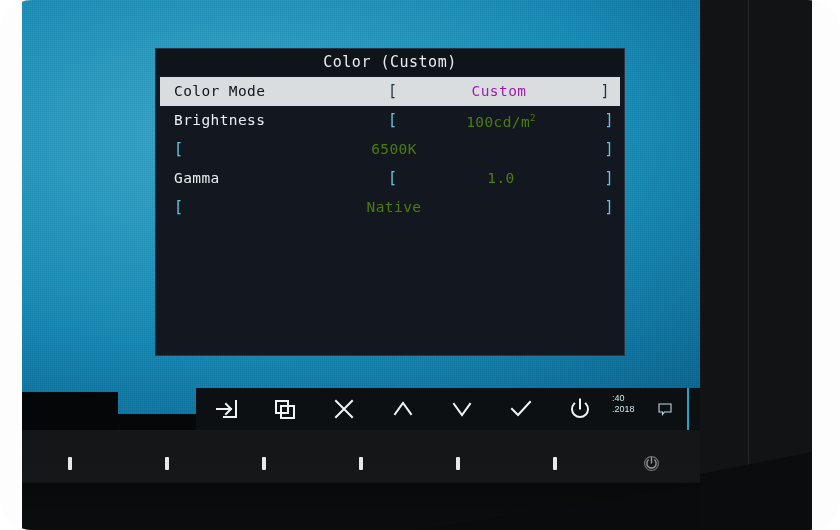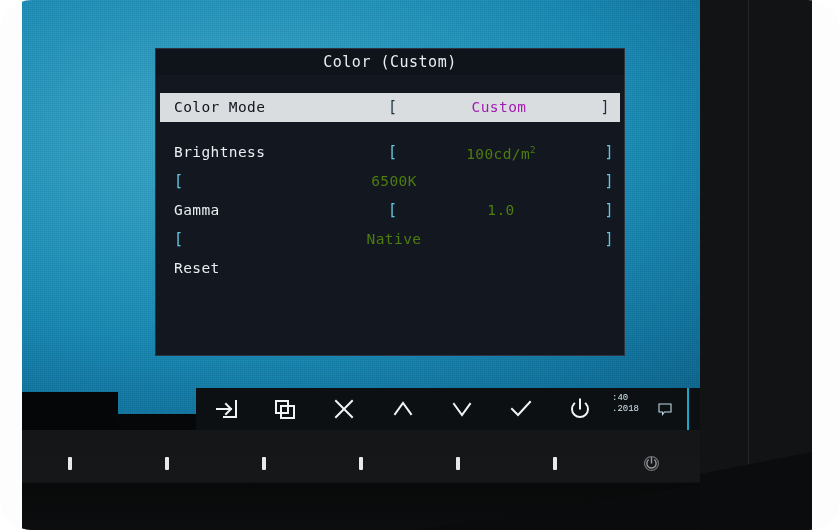--- a/index.html
+++ b/index.html
@@ -116,21 +116,21 @@
     display: flex;
     align-items: center;
     padding: 0 10px 0 18px;
     color: #e9eef2;
     font-size: 14.5px;
     letter-spacing: 0.4px;
   }
   .osd-row.selected {
     background: #d9dde0;
     color: #10151c;
-    margin: 16px 4px;
+    margin: 0 4px;
     padding-left: 14px;
   }
   .osd-label {
     flex: 0 0 auto;
     width: 214px;
     white-space: nowrap;
   }
   .osd-valuewrap {
     flex: 1 1 auto;
     display: flex;
@@ -181,21 +181,21 @@
     background: #0d1013;
     z-index: 6;
     overflow: hidden;
   }
   .taskbar-clock {
     position: absolute;
     left: 2px; top: 5px;
     color: #cfe6ef;
     font-size: 9px;
     line-height: 11px;
-    font-family: Liberation Mono, monospace;
+    font-family: Liberation Sans, sans-serif;
   }
   .taskbar-icon {
     position: absolute;
     left: 48px; top: 13px;
   }
   .taskbar-accent {
     position: absolute;
     left: 77px; top: 0;
     width: 2px; height: 42px;
     background: #1fa7c8;
@@ -287,23 +287,20 @@
             <span class="bracket">]</span>
           </span>
         </div>
         <div class="osd-row">
           <span class="osd-valuewrap">
             <span class="bracket">[</span>
             <span class="osd-value">Native</span>
             <span class="bracket">]</span>
           </span>
         </div>
-        <div class="osd-row">
-          <span class="osd-label">Reset</span>
-        </div>
       </div>
   </div>
 
   <div class="keybar" id="keybar">
       <div class="keybar-btn">
         <span>
           <svg width="22" height="22" viewBox="0 0 22 22">
             <path d="M21 3 V19 H9" stroke="#f0f4f6" stroke-width="2" fill="none" stroke-linecap="square"></path>
             <path d="M2 11 H16" stroke="#f0f4f6" stroke-width="2" fill="none" stroke-linecap="square"></path>
             <path d="M11 6 L16 11 L11 16" stroke="#f0f4f6" stroke-width="2" fill="none" stroke-linecap="square"></path>

